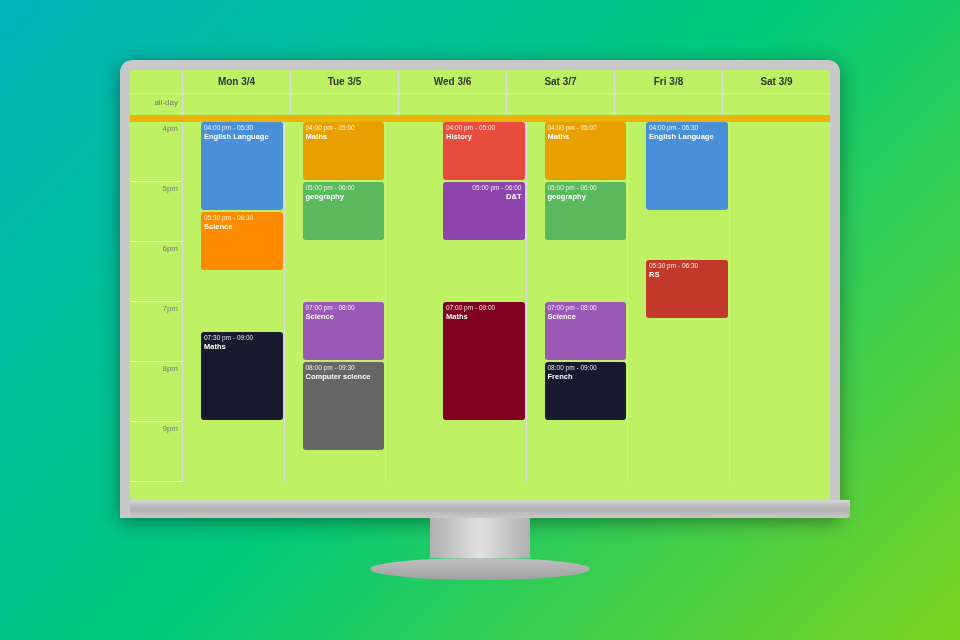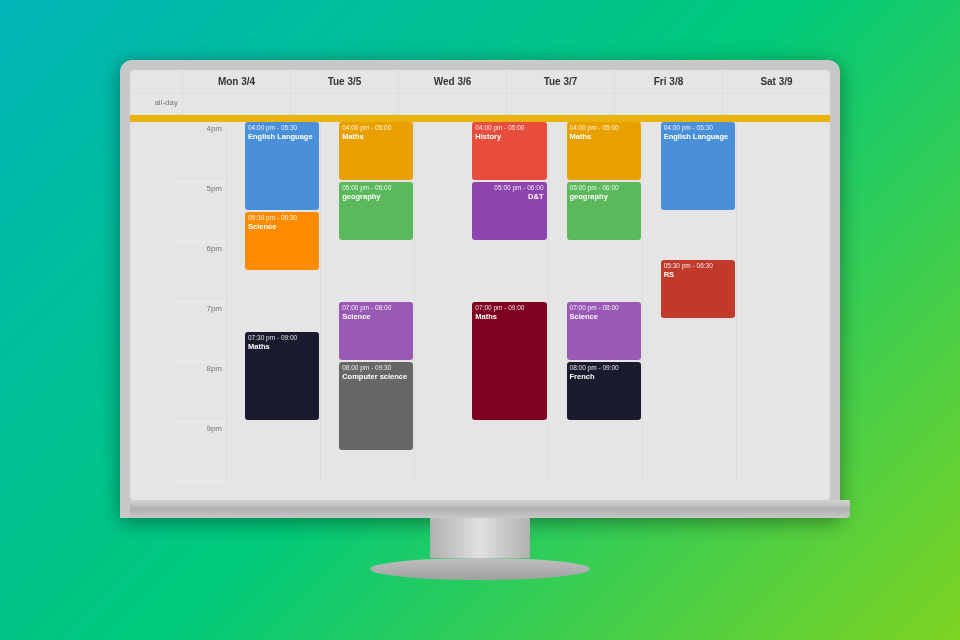--- a/index.html
+++ b/index.html
@@ -23,21 +23,21 @@
 
     .monitor-screen-outer {
       background: #c8c8c8;
       border-radius: 12px 12px 0 0;
       padding: 10px 10px 0 10px;
       box-shadow: 0 4px 20px rgba(0,0,0,0.4);
       width: 720px;
     }
 
     .monitor-screen {
-      background: #e5e5e5;
+      background: #bef264;
       border-radius: 4px;
       overflow: hidden;
       width: 700px;
       height: 430px;
     }
 
     .monitor-bezel-bottom {
       background: linear-gradient(180deg, #d4d4d4 0%, #b0b0b0 50%, #c8c8c8 100%);
       width: 720px;
       height: 18px;
@@ -101,21 +101,20 @@
       text-align: right;
     }
 
     .cal-allday-cell {
       border-left: 1px solid #ddd;
     }
 
     .cal-time-column {
       display: flex;
       flex-direction: column;
-      margin-left: 44px;
     }
 
     .cal-time-slot {
       height: 60px;
       display: flex;
       align-items: flex-start;
       justify-content: flex-end;
       padding-right: 4px;
       padding-top: 2px;
       font-size: 8px;
@@ -157,21 +156,21 @@
   <div class="monitor-screen-outer">
     <div class="monitor-screen">
 
       <div class="calendar">
 
         <div class="cal-header">
           <div class="cal-header-cell"></div>
           <div class="cal-header-cell">Mon 3/4</div>
           <div class="cal-header-cell">Tue 3/5</div>
           <div class="cal-header-cell">Wed 3/6</div>
-          <div class="cal-header-cell">Tue 3/7</div>
+          <div class="cal-header-cell">Sat 3/7</div>
           <div class="cal-header-cell">Fri 3/8</div>
           <div class="cal-header-cell">Sat 3/9</div>
         </div>
 
         <div class="cal-allday-row">
           <div class="cal-allday-label">all-day</div>
           <div class="cal-allday-cell"></div>
           <div class="cal-allday-cell"></div>
           <div class="cal-allday-cell"></div>
           <div class="cal-allday-cell"></div>

